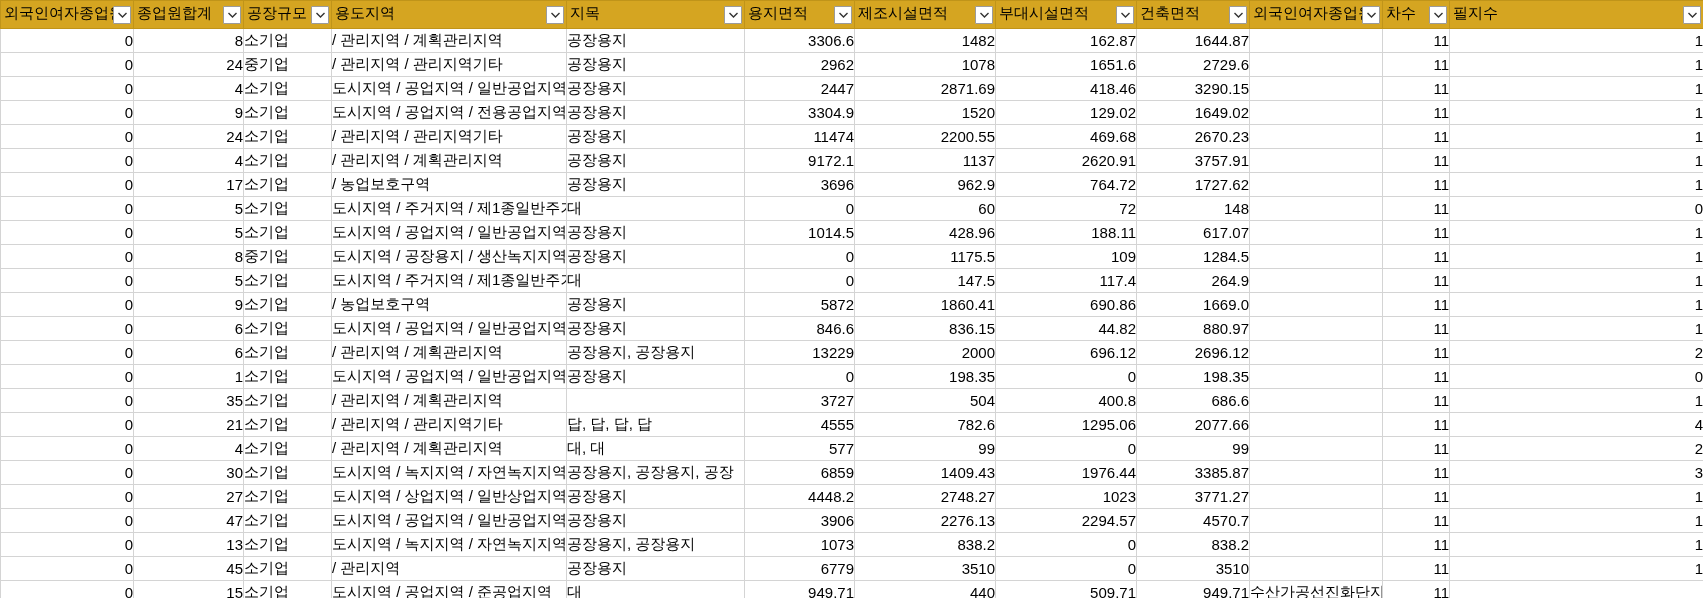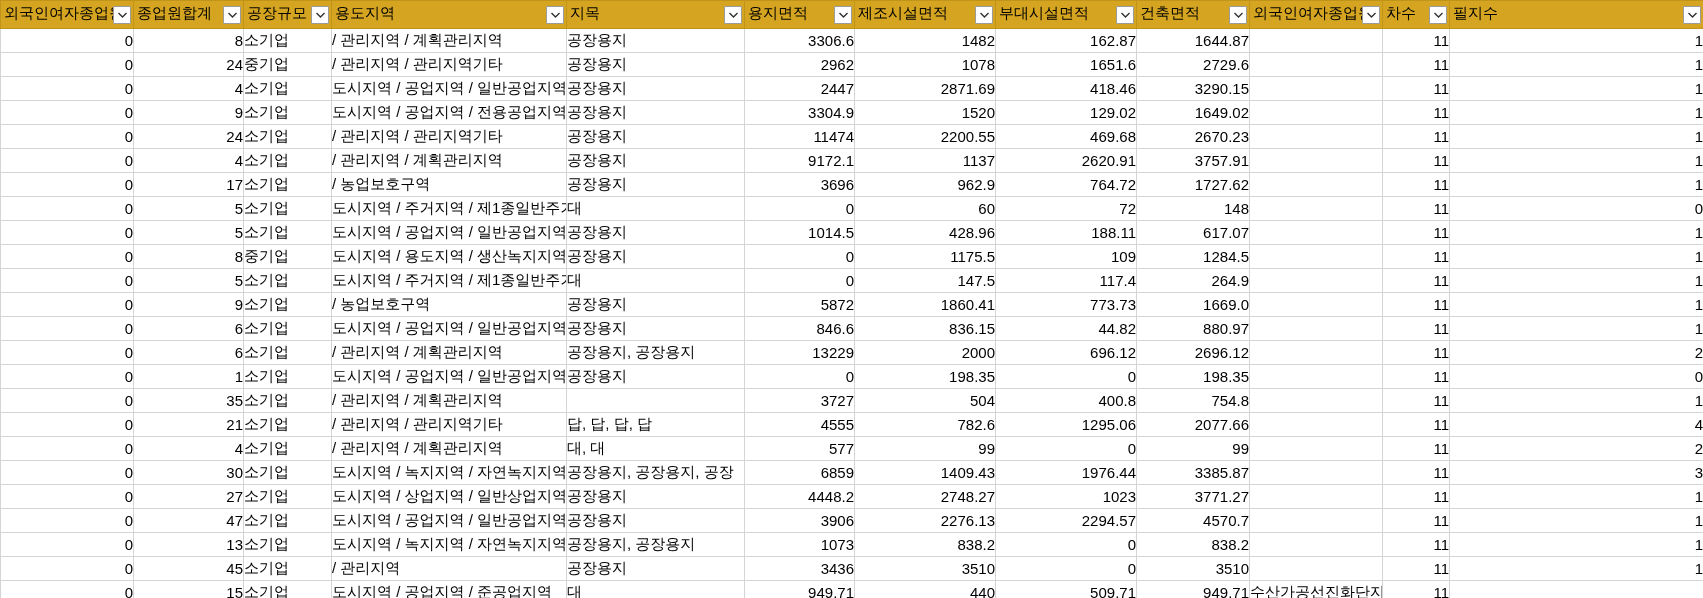--- a/index.html
+++ b/index.html
@@ -294,21 +294,21 @@
         <td class="num">188.11</td>
         <td class="num">617.07</td>
         <td class="txt"></td>
         <td class="num">11</td>
         <td class="num">1</td>
       </tr>
       <tr>
         <td class="num">0</td>
         <td class="num">8</td>
         <td class="txt">중기업</td>
-        <td class="txt">도시지역 / 용도지역 / 생산녹지지역</td>
+        <td class="txt">도시지역 / 공장용지 / 생산녹지지역</td>
         <td class="txt">공장용지</td>
         <td class="num">0</td>
         <td class="num">1175.5</td>
         <td class="num">109</td>
         <td class="num">1284.5</td>
         <td class="txt"></td>
         <td class="num">11</td>
         <td class="num">1</td>
       </tr>
       <tr>
@@ -326,21 +326,21 @@
         <td class="num">1</td>
       </tr>
       <tr>
         <td class="num">0</td>
         <td class="num">9</td>
         <td class="txt">소기업</td>
         <td class="txt">/ 농업보호구역</td>
         <td class="txt">공장용지</td>
         <td class="num">5872</td>
         <td class="num">1860.41</td>
-        <td class="num">773.73</td>
+        <td class="num">690.86</td>
         <td class="num">1669.0</td>
         <td class="txt"></td>
         <td class="num">11</td>
         <td class="num">1</td>
       </tr>
       <tr>
         <td class="num">0</td>
         <td class="num">6</td>
         <td class="txt">소기업</td>
         <td class="txt">도시지역 / 공업지역 / 일반공업지역</td>
@@ -383,21 +383,21 @@
       </tr>
       <tr>
         <td class="num">0</td>
         <td class="num">35</td>
         <td class="txt">소기업</td>
         <td class="txt">/ 관리지역 / 계획관리지역</td>
         <td class="txt"></td>
         <td class="num">3727</td>
         <td class="num">504</td>
         <td class="num">400.8</td>
-        <td class="num">754.8</td>
+        <td class="num">686.6</td>
         <td class="txt"></td>
         <td class="num">11</td>
         <td class="num">1</td>
       </tr>
       <tr>
         <td class="num">0</td>
         <td class="num">21</td>
         <td class="txt">소기업</td>
         <td class="txt">/ 관리지역 / 관리지역기타</td>
         <td class="txt">답, 답, 답, 답</td>
@@ -478,21 +478,21 @@
         <td class="txt"></td>
         <td class="num">11</td>
         <td class="num">1</td>
       </tr>
       <tr>
         <td class="num">0</td>
         <td class="num">45</td>
         <td class="txt">소기업</td>
         <td class="txt">/ 관리지역</td>
         <td class="txt">공장용지</td>
-        <td class="num">3436</td>
+        <td class="num">6779</td>
         <td class="num">3510</td>
         <td class="num">0</td>
         <td class="num">3510</td>
         <td class="txt"></td>
         <td class="num">11</td>
         <td class="num">1</td>
       </tr>
       <tr>
         <td class="num">0</td>
         <td class="num">15</td>

